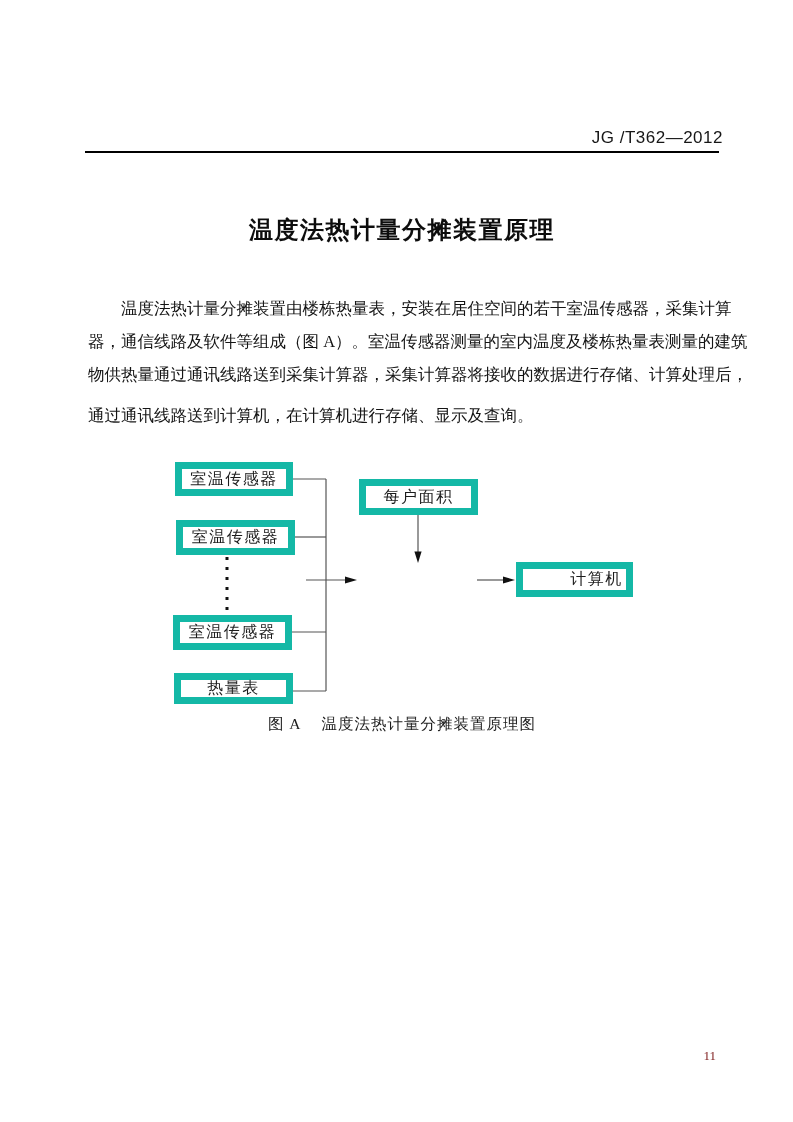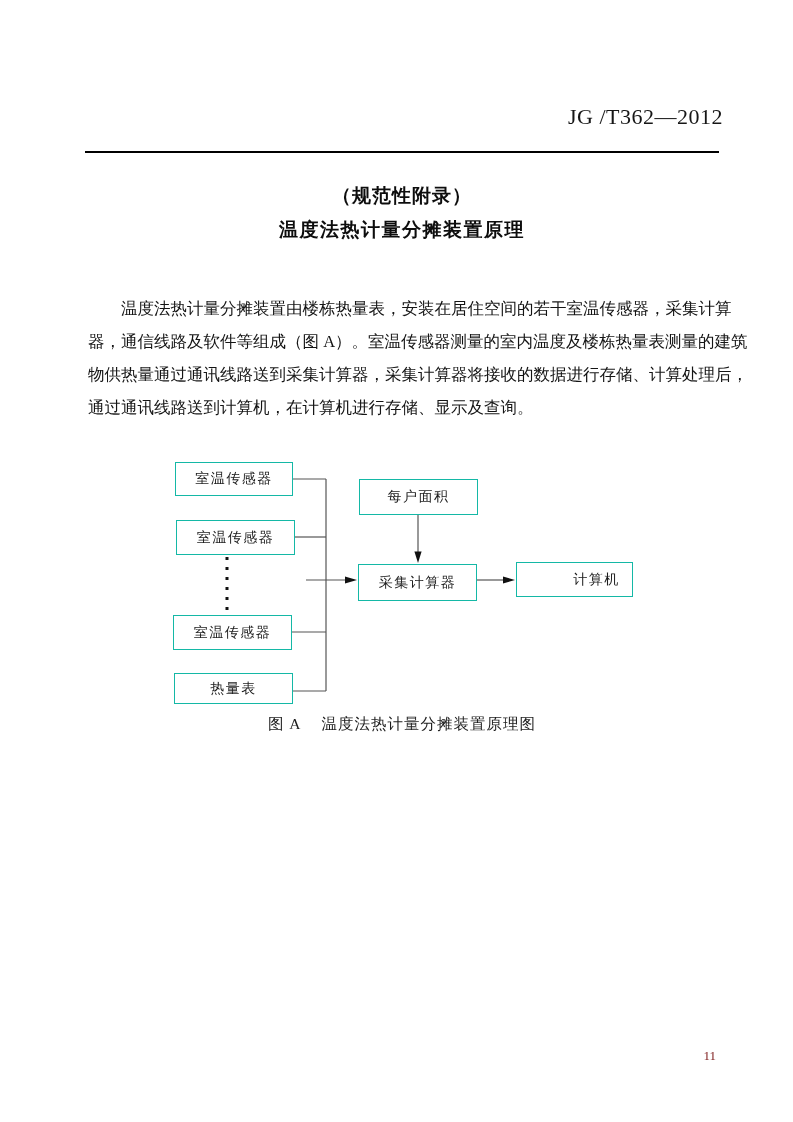--- a/index.html
+++ b/index.html
@@ -6,55 +6,55 @@
   .page{
     position:relative;
     width:793px;height:1122px;
     background:#ffffff;
     overflow:hidden;
     font-family:"Liberation Serif", serif;
     color:#1a1a1a;
   }
   
   .header-code{
-    position:absolute;top:104px;right:70px;
-    font-family:Liberation Serif, serif;
-    font-size:22px;letter-spacing:0.5px;color:#161616;
+    position:absolute;top:128px;right:70px;
+    font-family:Liberation Sans, sans-serif;
+    font-size:17px;letter-spacing:0.5px;color:#161616;
   }
   .header-rule{
     position:absolute;left:85px;top:151px;width:634px;height:2px;
     background:#000000;
   }
   
   .h-center{position:absolute;left:85px;width:634px;text-align:center;
     font-family:"Liberation Sans", sans-serif;font-weight:700;color:#0d0d0d;}
   .h1{top:151px;font-size:18px;line-height:22px;letter-spacing:1px;}
   .h2{top:185px;font-size:19px;line-height:22px;letter-spacing:1px;}
-  .h3{top:218px;font-size:19px;line-height:24px;letter-spacing:1.5px;}
+  .h3{top:218px;font-size:24px;line-height:24px;letter-spacing:1.5px;}
   
   .para{
     position:absolute;left:88px;top:292px;width:640px;
     font-family:Liberation Serif, serif;
     font-size:16.5px;color:#141414;
   }
   .para-line{
     height:33px;line-height:33px;
     text-align:justify;text-align-last:justify;
     white-space:nowrap;
   }
   .para-line.first{text-indent:33px;}
-  .para-line.last{text-align-last:left;white-space:normal;}
+  .para-line.last{text-align-last:left;white-space:normal;margin-top:8px;}
   
   .figure-lines{position:absolute;left:0;top:0;z-index:1;pointer-events:none;}
   .dbox{
     position:absolute;z-index:2;
-    border:1px solid #14b8a6;background:#ffffff;
+    border:7px solid #14b8a6;background:#ffffff;
     display:flex;align-items:center;justify-content:center;
     font-family:"Liberation Serif", serif;
-    font-size:14px;letter-spacing:1.5px;color:#1c1c1c;
+    font-size:16px;letter-spacing:1.5px;color:#1c1c1c;
     box-sizing:border-box;
   }
   .box-sensor1{left:175px;top:462px;width:118px;height:34px;}
   .box-sensor2{left:176px;top:520px;width:119px;height:35px;}
   .box-sensor3{left:173px;top:615px;width:119px;height:35px;}
   .box-heat-meter{left:174px;top:673px;width:119px;height:31px;}
   .box-area{left:359px;top:479px;width:119px;height:36px;}
   .box-collector{left:358px;top:564px;width:119px;height:37px;}
   .box-computer{left:516px;top:562px;width:117px;height:35px;padding-left:44px;}
   .figure-caption{
@@ -71,21 +71,20 @@
   }
 </style>
 </head>
 <body>
 
 <div class="page">
 
   <div class="header-code">JG /T362—2012</div>
   <div class="header-rule"></div>
 
-  <div class="h-center h2">（规范性附录）</div>
   <div class="h-center h3">温度法热计量分摊装置原理</div>
 
   <div class="para">
     <div class="para-line first">温度法热计量分摊装置由楼栋热量表，安装在居住空间的若干室温传感器，采集计算</div>
     <div class="para-line">器，通信线路及软件等组成（图 A）。室温传感器测量的室内温度及楼栋热量表测量的建筑</div>
     <div class="para-line">物供热量通过通讯线路送到采集计算器，采集计算器将接收的数据进行存储、计算处理后，</div>
     <div class="para-line last">通过通讯线路送到计算机，在计算机进行存储、显示及查询。</div>
   </div>
 
   <svg class="figure-lines" width="793" height="1122" viewBox="0 0 793 1122">
@@ -112,21 +111,20 @@
         <rect x="225.5" y="607" width="3" height="3"></rect>
       </g>
     </g>
   </svg>
 
   <div class="dbox box-sensor1">室温传感器</div>
   <div class="dbox box-sensor2">室温传感器</div>
   <div class="dbox box-sensor3">室温传感器</div>
   <div class="dbox box-heat-meter">热量表</div>
   <div class="dbox box-area">每户面积</div>
-  <div class="dbox box-collector">采集计算器</div>
   <div class="dbox box-computer">计算机</div>
 
   <div class="figure-caption">
     <span class="cap-label">图 A</span><span>温度法热计量分摊装置原理图</span>
   </div>
 
   <div class="page-number">11</div>
 
 </div>
 

